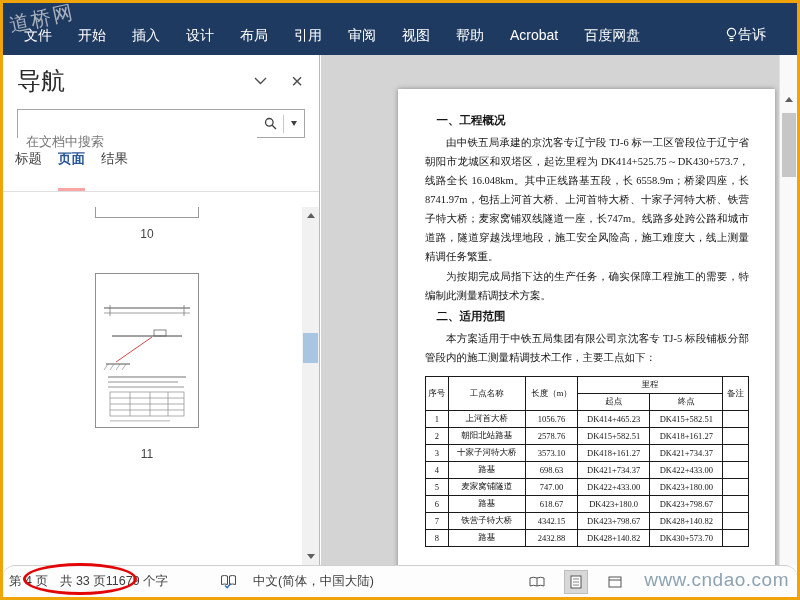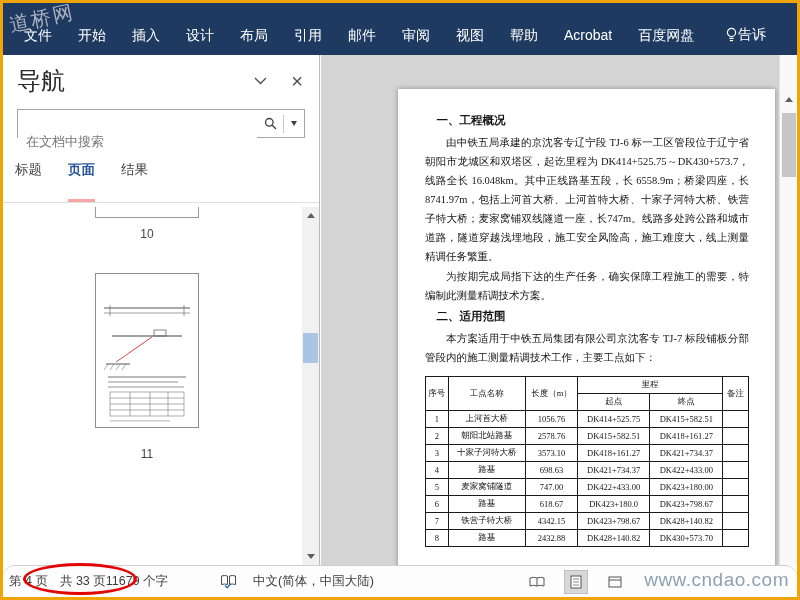--- a/index.html
+++ b/index.html
@@ -31,21 +31,21 @@
 
   .nav-search { margin: 12px 14px 0 14px; height: 29px; border: 1px solid #a6a6a6;
                 display: flex; align-items: center; background: #fff; }
   .nav-search input { flex: 1; border: none; outline: none; height: 100%; padding: 0 8px;
                       font-size: 13px; color: #333; font-family: "Liberation Sans", sans-serif; margin-top: 36px; }
   .nav-search input::placeholder { color: #767676; }
   .search-btn { width: 26px; display: flex; justify-content: center; align-items: center; }
   .search-divider { width: 1px; height: 18px; background: #c9c9c9; }
   .search-dd { width: 20px; display: flex; justify-content: center; align-items: center; }
 
-  .nav-tabs { margin-top: 23px; padding: 0 12px; display: flex; gap: 26px;
+  .nav-tabs { margin-top: 12px; padding: 0 12px; display: flex; gap: 16px;
               border-bottom: 1px solid #e0e0e0; }
   .nav-tab { font-size: 13.5px; color: #3f3f3f; padding-bottom: 7px; cursor: default; }
   .nav-tab.active { color: #2b579a; font-weight: 700; border-bottom: 3px solid #fca5a5;
                     padding-bottom: 20px; }
 
   .thumbs { position: absolute; left: 0; right: 0; top: 152px; bottom: 0; overflow: hidden; }
   .thumb-partial { position: absolute; top: 0; left: 92px; width: 104px; height: 11px;
                    background: #fff; border: 1px solid #9a9a9a; border-top: none; }
   .thumb-label { position: absolute; left: 0; width: 288px; text-align: center;
                  font-size: 12px; color: #444; }
@@ -122,21 +122,20 @@
   <div class="watermark-tl">道桥网</div>
 
   <div class="ribbon">
     <div class="ribbon-tabs">
         <span class="ribbon-tab">文件</span>
         <span class="ribbon-tab">开始</span>
         <span class="ribbon-tab">插入</span>
         <span class="ribbon-tab">设计</span>
         <span class="ribbon-tab">布局</span>
         <span class="ribbon-tab">引用</span>
-        <span class="ribbon-tab">邮件</span>
         <span class="ribbon-tab">审阅</span>
         <span class="ribbon-tab">视图</span>
         <span class="ribbon-tab">帮助</span>
         <span class="ribbon-tab">Acrobat</span>
         <span class="ribbon-tab">百度网盘</span>
       </div>
     <div class="tellme">
       <svg width="13" height="17" viewBox="0 0 13 17">
         <circle cx="6.5" cy="5.5" r="4.1" fill="none" stroke="#ffffff" stroke-width="1.2"></circle>
         <line x1="4.4" y1="11.4" x2="8.6" y2="11.4" stroke="#ffffff" stroke-width="1.2"></line>
@@ -223,21 +222,21 @@
       </div>
     </div>
   </div>
 
   <div class="doc-area">
     <div class="page">
       <div class="doc-h">一、工程概况</div>
       <p class="doc-p">由中铁五局承建的京沈客专辽宁段 TJ-6 标一工区管段位于辽宁省朝阳市龙城区和双塔区，起讫里程为 DK414+525.75～DK430+573.7，线路全长 16.048km。其中正线路基五段，长 6558.9m；桥梁四座，长 8741.97m，包括上河首大桥、上河首特大桥、十家子河特大桥、铁营子特大桥；麦家窝铺双线隧道一座，长747m。线路多处跨公路和城市道路，隧道穿越浅埋地段，施工安全风险高，施工难度大，线上测量精调任务繁重。</p>
       <p class="doc-p">为按期完成局指下达的生产任务，确实保障工程施工的需要，特编制此测量精调技术方案。</p>
       <div class="doc-h">二、适用范围</div>
-      <p class="doc-p">本方案适用于中铁五局集团有限公司京沈客专 TJ-7 标段铺板分部管段内的施工测量精调技术工作，主要工点如下：</p>
+      <p class="doc-p">本方案适用于中铁五局集团有限公司京沈客专 TJ-5 标段铺板分部管段内的施工测量精调技术工作，主要工点如下：</p>
 
       <table class="work-table">
         <colgroup>
           <col class="c-no">
             <col class="c-name">
             <col class="c-len">
           <col class="c-start">
             <col class="c-end">
             <col class="c-note">
         </colgroup>
@@ -250,21 +249,21 @@
             <td rowspan="2">备注</td>
           </tr>
           <tr>
             <td>起点</td>
             <td>终点</td>
           </tr>
         <tr>
               <td>1</td>
               <td>上河首大桥</td>
               <td>1056.76</td>
-              <td>DK414+525.75</td>
+              <td>DK414+465.23</td>
               <td>DK415+582.51</td>
               <td></td>
             </tr>
             <tr>
               <td>2</td>
               <td>朝阳北站路基</td>
               <td>2578.76</td>
               <td>DK415+582.51</td>
               <td>DK418+161.27</td>
               <td></td>

